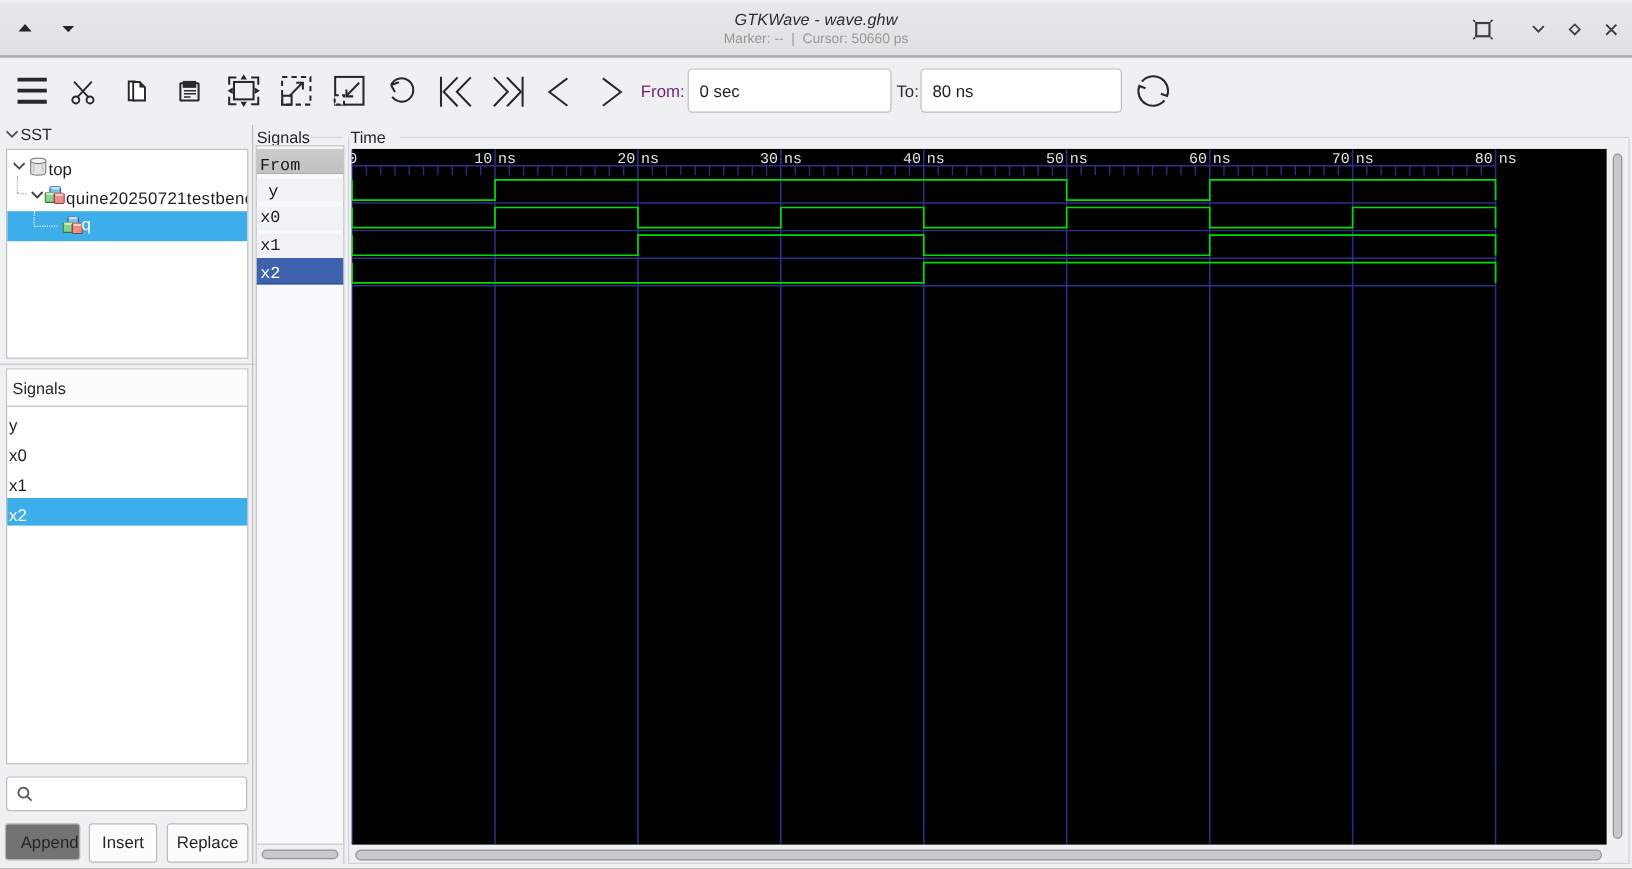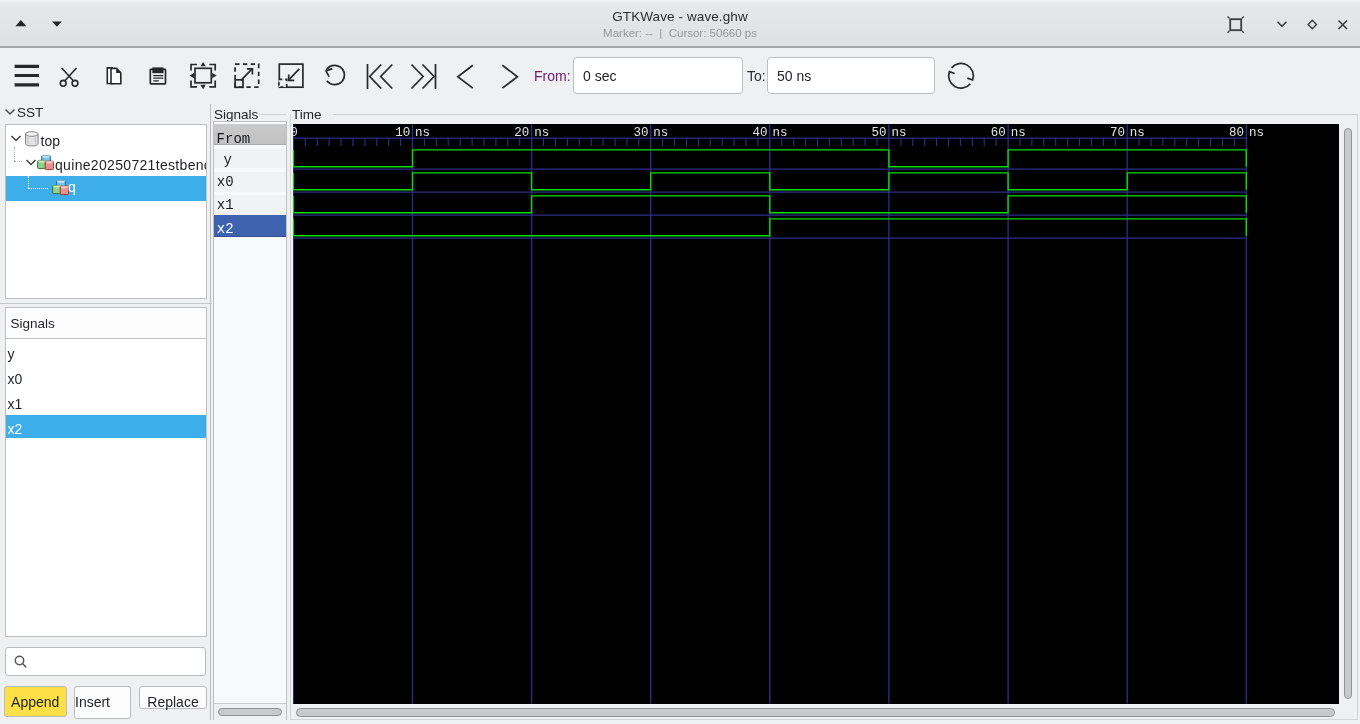--- a/index.html
+++ b/index.html
@@ -12,21 +12,21 @@
 </style>
 </head>
 <body>
 
 <div class="abs" id="titlebar" style="left:0;top:0;width:1360px;height:46px;
      background:linear-gradient(#f2f2f3 0px,#e7e8e9 4px,#dfe0e1 100%);border-bottom:2px solid #a5a7a8;box-sizing:content-box;"></div>
 <svg class="abs" style="left:10px;top:15px" width="60" height="16" viewBox="0 0 60 16">
   <path d="M 5.4 11.3 L 10.9 4.9 L 16.3 11.3 Z" fill="#232629"></path>
   <path d="M 42.0 6.6 L 51.8 6.6 L 46.9 11.8 Z" fill="#232629"></path>
 </svg>
-<div class="abs" style="left:0;top:9px;width:1360px;text-align:center;font-size:13.5px;color:#2b2e31;font-weight:500;letter-spacing:0.1px;">GTKWave - wave.ghw</div>
+<div class="abs" style="left:0;top:9px;width:1360px;text-align:center;font-size:13.5px;color:#2b2e31;font-weight:500;letter-spacing:0.1px;font-style:italic;">GTKWave - wave.ghw</div>
 <div class="abs" style="left:0;top:26.5px;width:1360px;text-align:center;font-size:11.5px;color:#969897;">Marker: --&nbsp; | &nbsp;Cursor: 50660 ps</div>
 
 <svg class="abs" style="left:1227px;top:16px" width="125" height="17" viewBox="0 0 125 17">
   <g stroke="#3b3e41" fill="none" stroke-width="1.8">
     <rect x="3.2" y="3.2" width="11" height="11"></rect>
     <g stroke-width="1.4">
       <path d="M0.6 0.6 L2.3 2.3 M16.8 0.6 L15.1 2.3 M0.6 16.8 L2.3 15.1 M16.8 16.8 L15.1 15.1"></path>
     </g>
   </g>
   <path d="M 50.5 5.8 L 55 10.3 L 59.5 5.8" stroke="#3b3e41" fill="none" stroke-width="1.6"></path>
@@ -103,21 +103,21 @@
       <path d="M 970.4 35.7 A 12.3 12.3 0 0 1 949.4 23.6 L 954.6 25.5"></path>
     </g>
   </g>
 </svg>
 
 <div class="abs" style="left:534px;top:68px;font-size:14px;color:#701a75;">From:</div>
 <div class="abs" style="left:573px;top:57px;width:170px;height:37px;background:#fff;border:1.2px solid #bcbebf;border-radius:4px;box-sizing:border-box;"></div>
 <div class="abs" style="left:583px;top:68px;font-size:14px;color:#202326;">0 sec</div>
 <div class="abs" style="left:747px;top:68px;font-size:14px;color:#2a2d30;">To:</div>
 <div class="abs" style="left:767px;top:57px;width:168px;height:37px;background:#fff;border:1.2px solid #bcbebf;border-radius:4px;box-sizing:border-box;"></div>
-<div class="abs" style="left:777px;top:68px;font-size:14px;color:#202326;">50 ns</div>
+<div class="abs" style="left:777px;top:68px;font-size:14px;color:#202326;">80 ns</div>
 
 <svg class="abs" style="left:4px;top:107px" width="14" height="10" viewBox="0 0 14 10">
   <path d="M 1.5 2.5 L 6 7 L 10.5 2.5" stroke="#4a4d50" fill="none" stroke-width="1.5"></path>
 </svg>
 <div class="abs" style="left:17px;top:105px;font-size:13.5px;color:#232629;">SST</div>
 
 <div class="panelbox" style="left:5px;top:124px;width:202px;height:175px;"></div>
 <div class="abs" style="left:6px;top:125px;width:200px;height:173px;overflow:hidden;text-align:center;">
 
   <svg class="abs" style="left:3px;top:9px" width="14" height="10" viewBox="0 0 14 10">
@@ -174,23 +174,23 @@
 <div class="abs" style="left:7.5px;top:395.8px;font-size:14px;color:#1d2023;">x1</div>
 <div class="abs" style="left:6px;top:415px;width:200px;height:23px;background:#3daee9;"></div>
 <div class="abs" style="left:7.5px;top:421px;font-size:14px;color:#ffffff;">x2</div>
 
 <div class="abs" style="left:5px;top:647px;width:201px;height:29px;background:#fff;border:1.2px solid #b9bbbc;border-radius:3px;box-sizing:border-box;"></div>
 <svg class="abs" style="left:13px;top:654px" width="16" height="16" viewBox="0 0 16 16">
   <circle cx="6.5" cy="6.5" r="4.2" stroke="#54575a" fill="none" stroke-width="1.5"></circle>
   <path d="M 9.7 9.7 L 13.2 13.2" stroke="#54575a" stroke-width="1.5"></path>
 </svg>
 
-<div class="abs" style="left:4px;top:686px;width:62.5px;height:31px;background:#fde047;border:1.2px solid #b9bbbc;border-radius:3px;box-sizing:border-box;text-align:center;line-height:31px;font-size:14px;color:#232629;">Append</div>
-<div class="abs" style="left:74px;top:686px;width:57px;height:33px;background:#fcfcfc;border:1.2px solid #b9bbbc;border-radius:3px;box-sizing:border-box;text-align:left;line-height:31px;font-size:14px;color:#232629;">Insert</div>
-<div class="abs" style="left:139px;top:686px;width:68px;height:23px;background:#fcfcfc;border:1.2px solid #b9bbbc;border-radius:3px;box-sizing:border-box;text-align:center;line-height:31px;font-size:14px;color:#232629;">Replace</div>
+<div class="abs" style="left:4px;top:686px;width:62.5px;height:31px;background:#737373;border:1.2px solid #b9bbbc;border-radius:3px;box-sizing:border-box;text-align:right;line-height:31px;font-size:14px;color:#232629;">Append</div>
+<div class="abs" style="left:74px;top:686px;width:57px;height:33px;background:#fcfcfc;border:1.2px solid #b9bbbc;border-radius:3px;box-sizing:border-box;text-align:center;line-height:31px;font-size:14px;color:#232629;">Insert</div>
+<div class="abs" style="left:139px;top:686px;width:68px;height:33px;background:#fcfcfc;border:1.2px solid #b9bbbc;border-radius:3px;box-sizing:border-box;text-align:center;line-height:31px;font-size:14px;color:#232629;">Replace</div>
 
 <div class="line" style="left:210px;top:104px;width:1px;height:616px;background:#bbbcbd;"></div>
 
 <div class="abs" style="left:214px;top:107px;font-size:13.5px;color:#232629;">Signals</div>
 <div class="line" style="left:259px;top:113.5px;width:27px;height:1px;background:#d2d3d4;"></div>
 <div class="abs" style="left:213px;top:120.5px;width:74px;height:599.5px;background:#f8f9fa;border:1px solid #bdbfc0;box-sizing:border-box;"></div>
 <div class="abs" style="left:214px;top:124.3px;width:72px;height:20.9px;background:linear-gradient(#cbcbcb,#c1c1c1);border-bottom:1px solid #a9aaab;box-sizing:border-box;"></div>
 <div class="abs" style="left:214px;top:148.7px;width:72px;height:19.8px;background:#f1f2f4;"></div>
 <div class="abs" style="left:214px;top:171.9px;width:72px;height:19.7px;background:#f1f2f4;"></div>
 <div class="abs" style="left:214px;top:195.1px;width:72px;height:19.7px;background:#f1f2f4;"></div>

